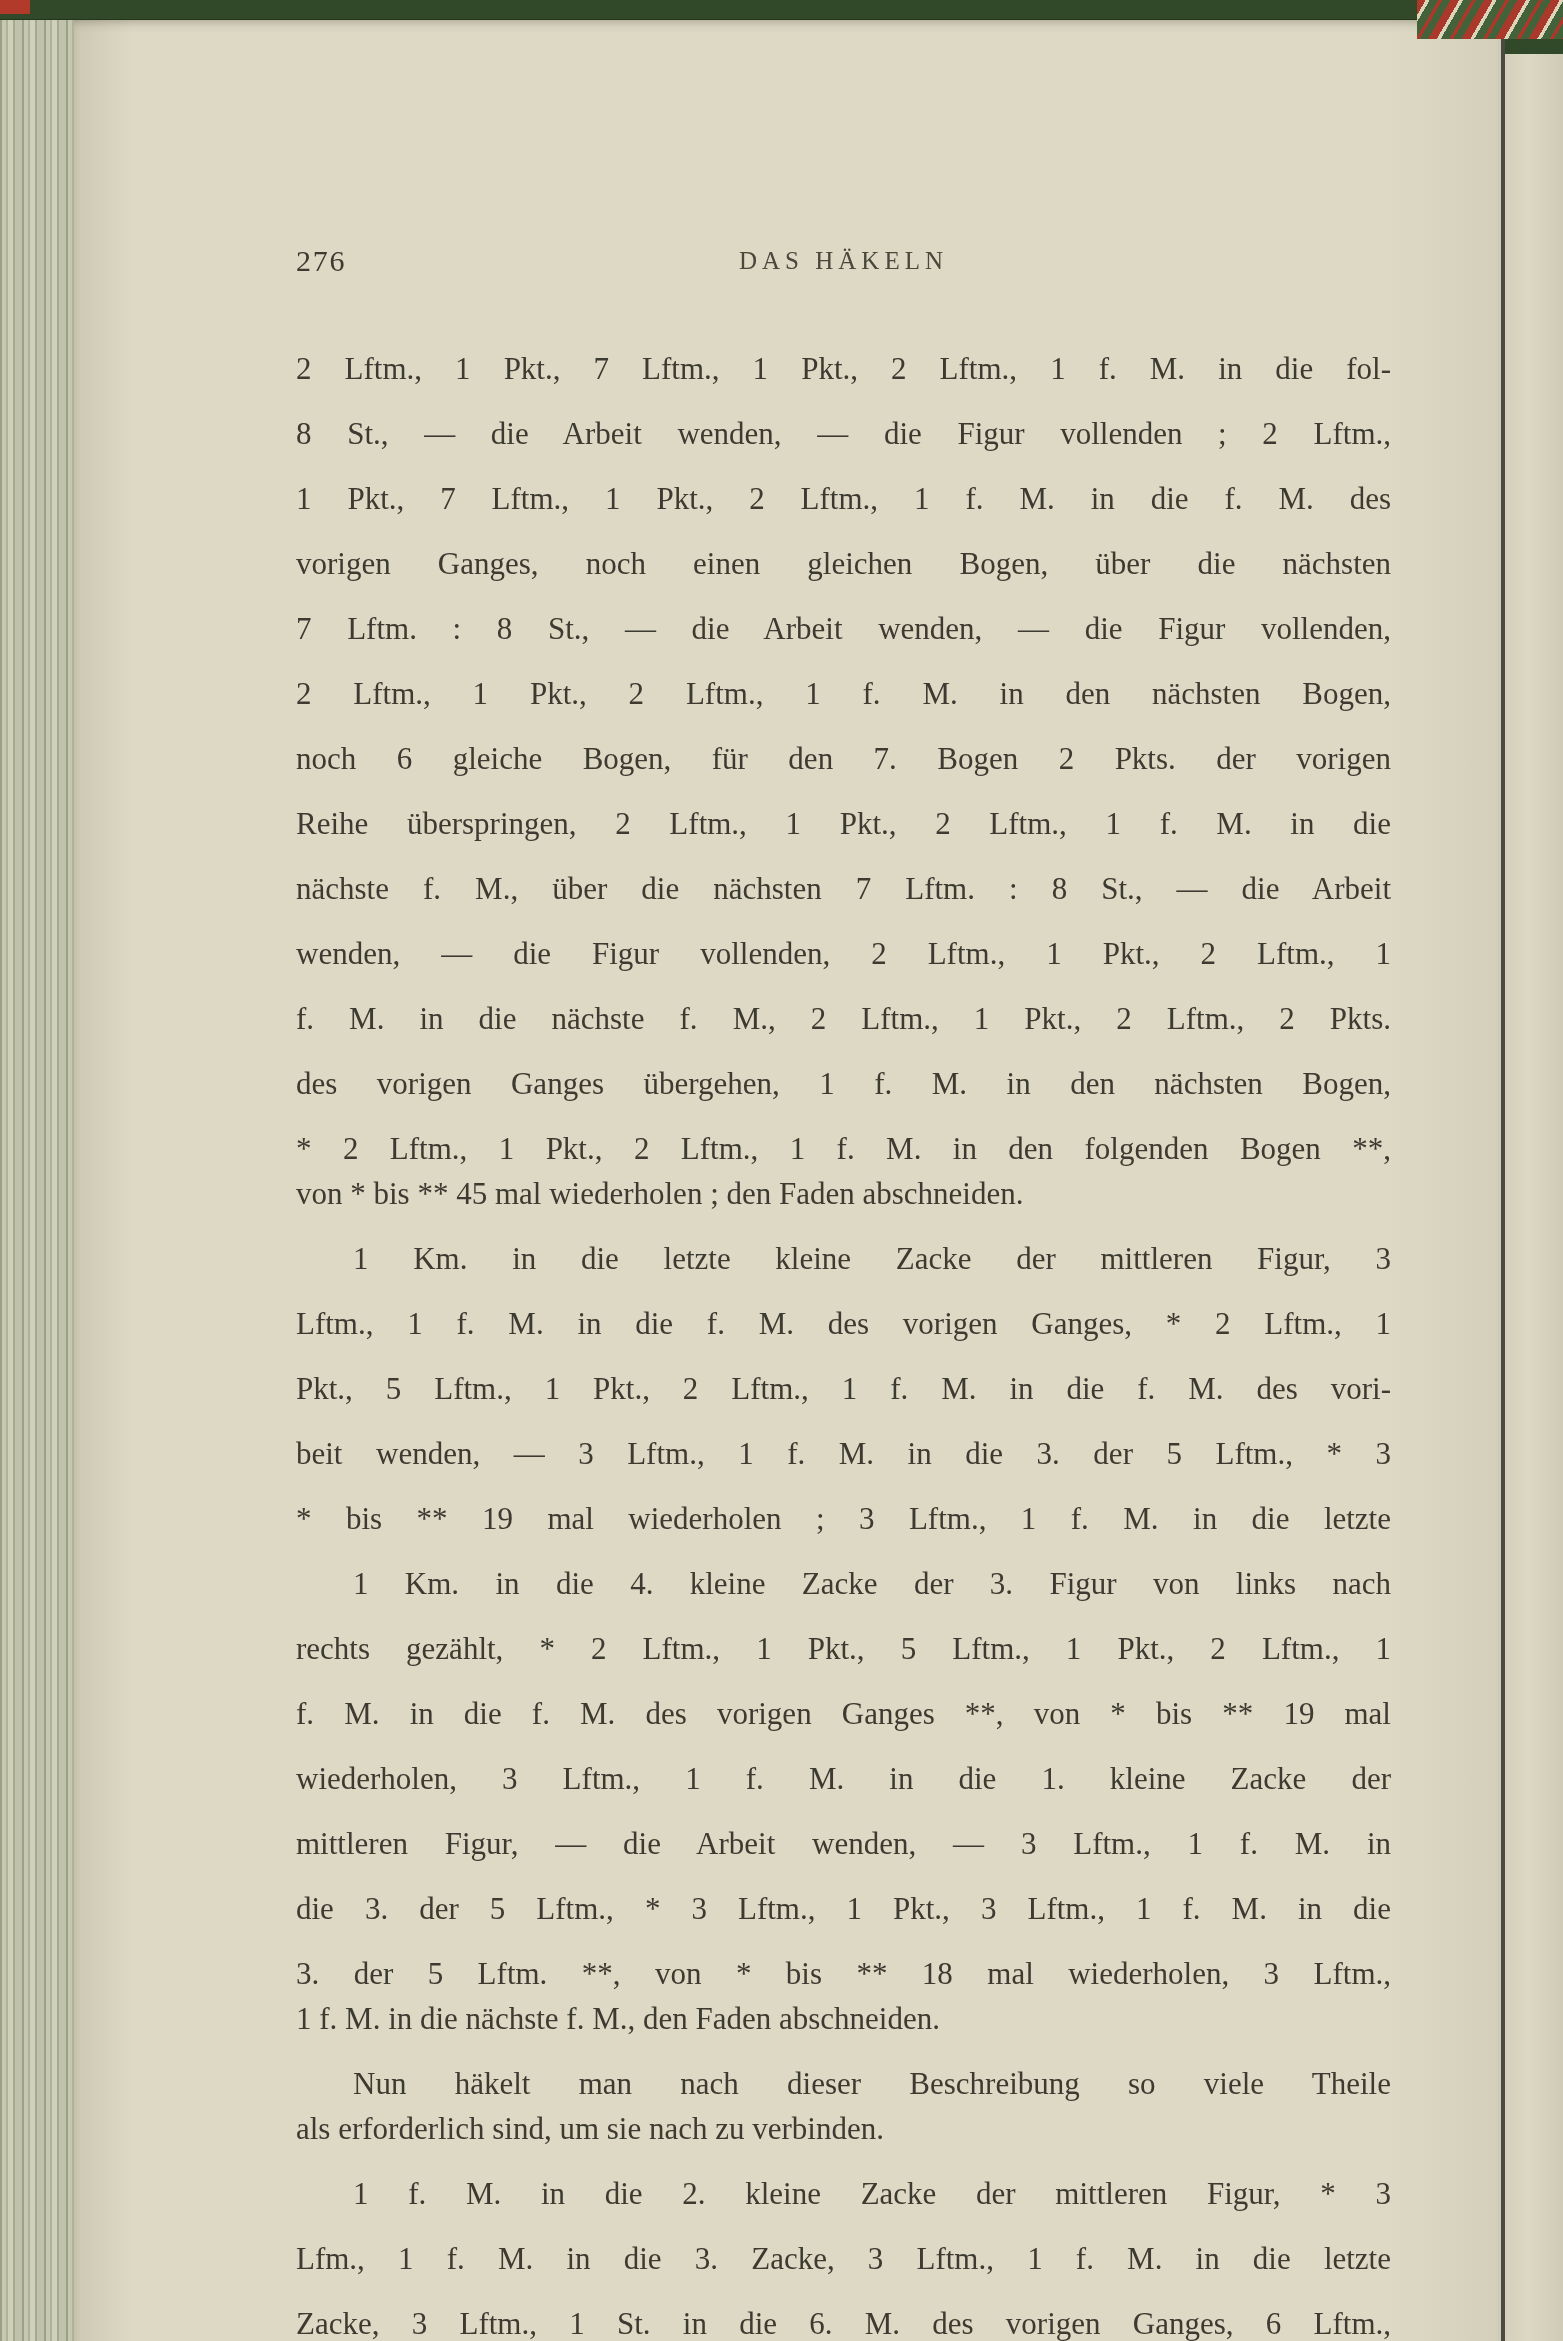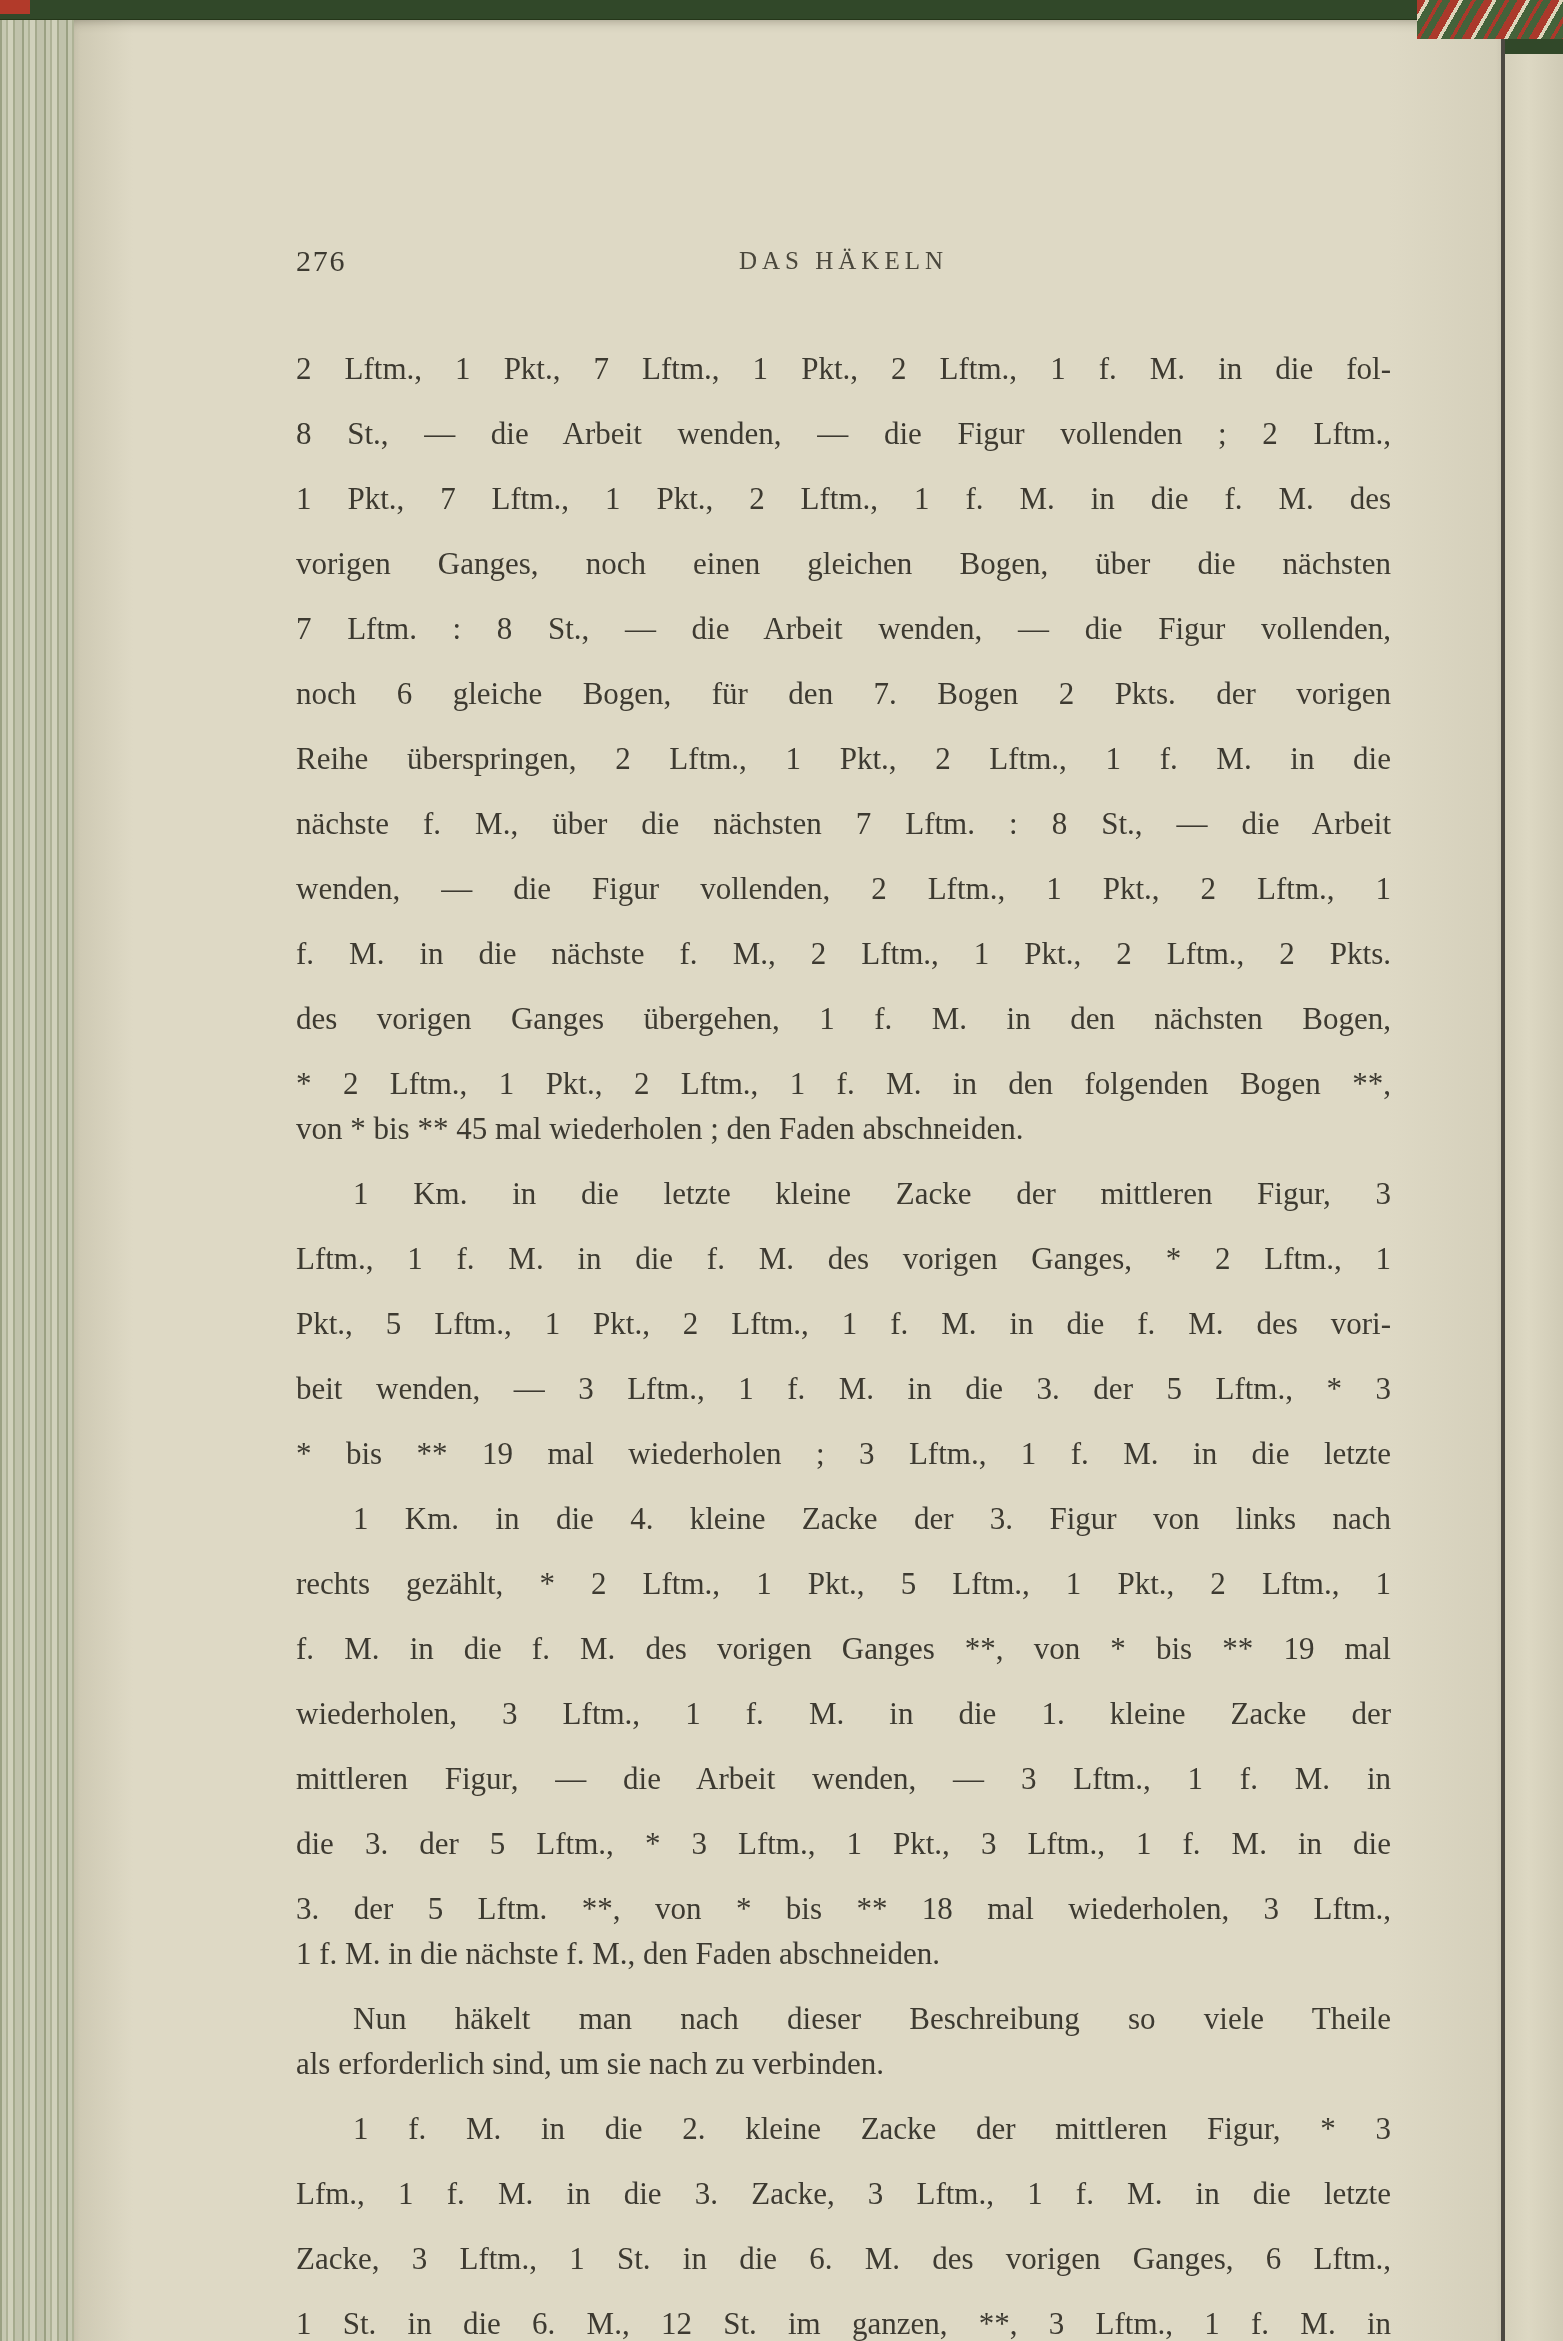--- a/index.html
+++ b/index.html
@@ -105,20 +105,21 @@
     <div class="header-row">
       <span class="pageno">276</span>
       <span class="running-title">DAS HÄKELN</span>
     </div>
     <div class="text-block">
         <div class="line just">2 Lftm., 1 Pkt., 7 Lftm., 1 Pkt., 2 Lftm., 1 f. M. in die fol-</div>
         <div class="line just">8 St., — die Arbeit wenden, — die Figur vollenden ; 2 Lftm.,</div>
         <div class="line just">1 Pkt., 7 Lftm., 1 Pkt., 2 Lftm., 1 f. M. in die f. M. des</div>
         <div class="line just">vorigen Ganges, noch einen gleichen Bogen, über die nächsten</div>
         <div class="line just">7 Lftm. : 8 St., — die Arbeit wenden, — die Figur vollenden,</div>
+        <div class="line just">2 Lftm., 1 Pkt., 2 Lftm., 1 f. M. in den nächsten Bogen,</div>
         <div class="line just">noch 6 gleiche Bogen, für den 7. Bogen 2 Pkts. der vorigen</div>
         <div class="line just">Reihe überspringen, 2 Lftm., 1 Pkt., 2 Lftm., 1 f. M. in die</div>
         <div class="line just">nächste f. M., über die nächsten 7 Lftm. : 8 St., — die Arbeit</div>
         <div class="line just">wenden, — die Figur vollenden, 2 Lftm., 1 Pkt., 2 Lftm., 1</div>
         <div class="line just">f. M. in die nächste f. M., 2 Lftm., 1 Pkt., 2 Lftm., 2 Pkts.</div>
         <div class="line just">des vorigen Ganges übergehen, 1 f. M. in den nächsten Bogen,</div>
         <div class="line just">* 2 Lftm., 1 Pkt., 2 Lftm., 1 f. M. in den folgenden Bogen **,</div>
         <div class="line">von * bis ** 45 mal wiederholen ; den Faden abschneiden.</div>
         <div class="line just indent">1 Km. in die letzte kleine Zacke der mittleren Figur, 3</div>
         <div class="line just">Lftm., 1 f. M. in die f. M. des vorigen Ganges, * 2 Lftm., 1</div>

